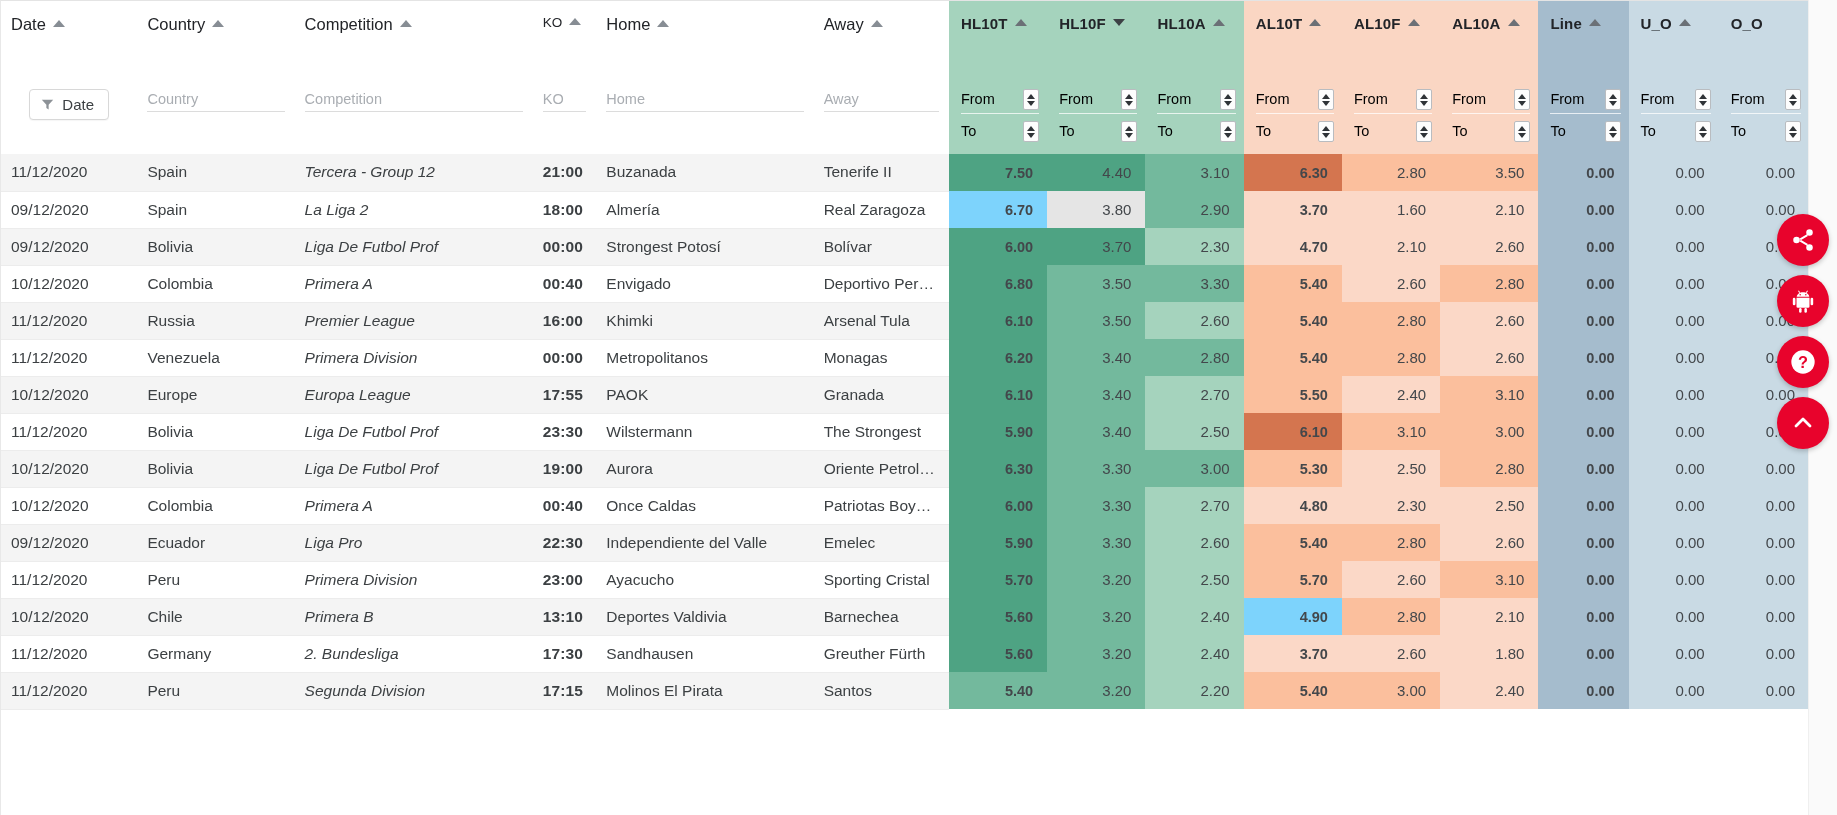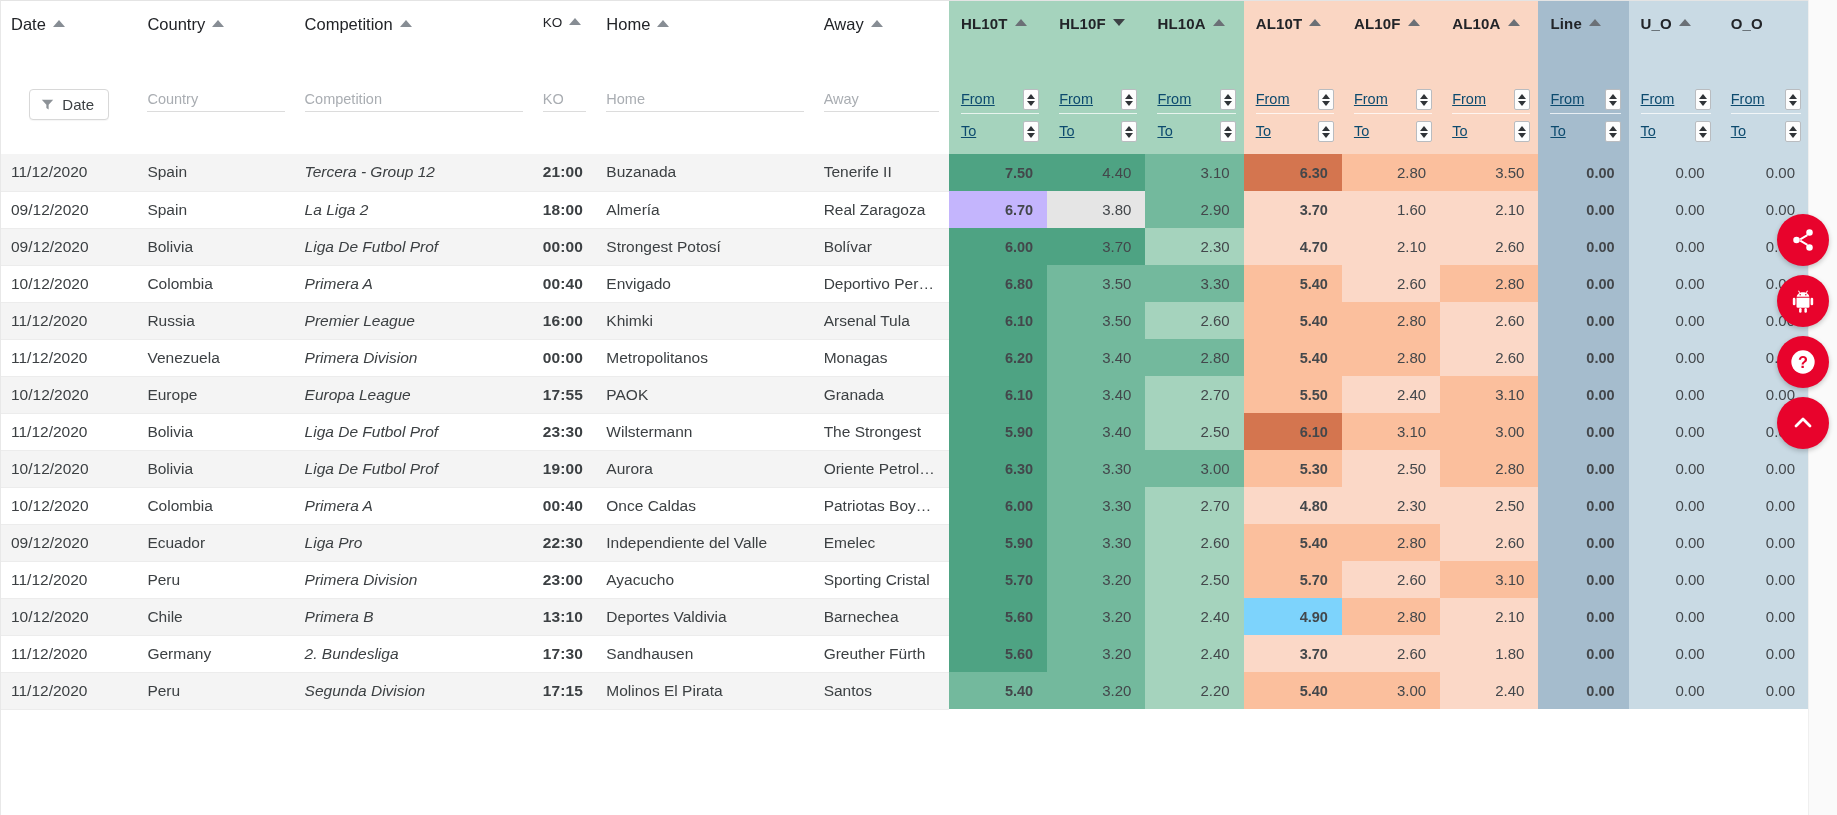--- a/index.html
+++ b/index.html
@@ -120,24 +120,23 @@
     align-items: center;
     justify-content: space-between;
     gap: 4px;
     border-bottom: 1px solid rgba(255,255,255,0.75);
     padding-bottom: 3px;
     margin-bottom: 7px;
   }
   .spin-row.last { margin-bottom: 0; border-bottom: none; padding-bottom: 0; }
   .spin-ph {
     font-size: 14.5px;
-    color: #0c4a6e;
+    color: #000000;
     line-height: 1;
     white-space: nowrap;
-    text-decoration: underline;
   }
   .spinner {
     width: 16px;
     height: 21px;
     border: 1px solid #b9bcc0;
     border-radius: 2px;
     background: #fdfdfd;
     display: flex;
     flex-direction: column;
     align-items: center;
@@ -529,21 +528,21 @@
             <td class="num" style="background: rgb(201, 218, 228);">0.00</td>
             <td class="num" style="background: rgb(201, 218, 228);">0.00</td>
           </tr>
           <tr class="even">
             <td class="plain c-date">09/12/2020</td>
             <td class="plain ">Spain</td>
             <td class="plain c-comp">La Liga 2</td>
             <td class="plain c-ko">18:00</td>
             <td class="plain ">Almería</td>
             <td class="plain ">Real Zaragoza</td>
-            <td class="num bold" style="background: #c4b5fd;">6.70</td>
+            <td class="num bold" style="background: #7dd3fc;">6.70</td>
             <td class="num" style="background: #e5e5e5;">3.80</td>
             <td class="num" style="background: rgb(115, 185, 157);">2.90</td>
             <td class="num bold" style="background: rgb(251, 216, 199);">3.70</td>
             <td class="num" style="background: rgb(251, 216, 199);">1.60</td>
             <td class="num" style="background: rgb(251, 216, 199);">2.10</td>
             <td class="num bold" style="background: rgb(165, 188, 205);">0.00</td>
             <td class="num" style="background: rgb(201, 218, 228);">0.00</td>
             <td class="num" style="background: rgb(201, 218, 228);">0.00</td>
           </tr>
           <tr class="odd">

